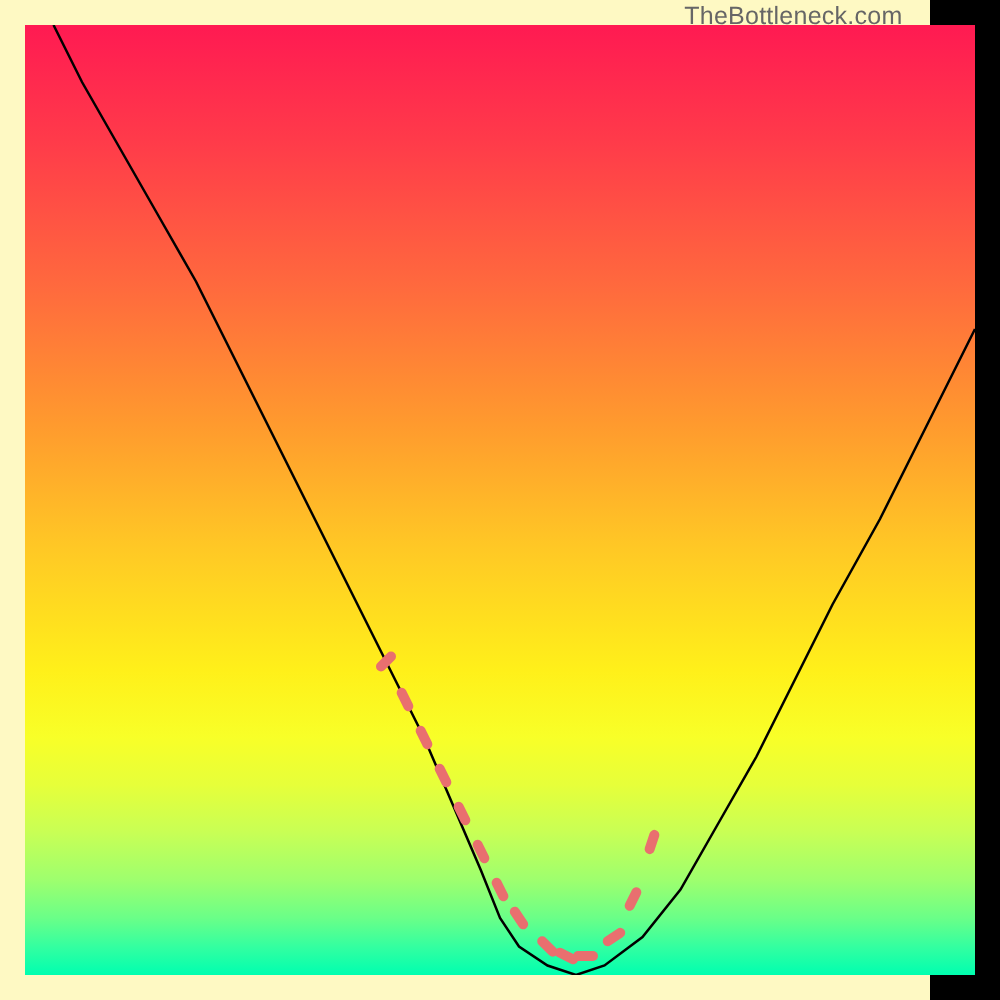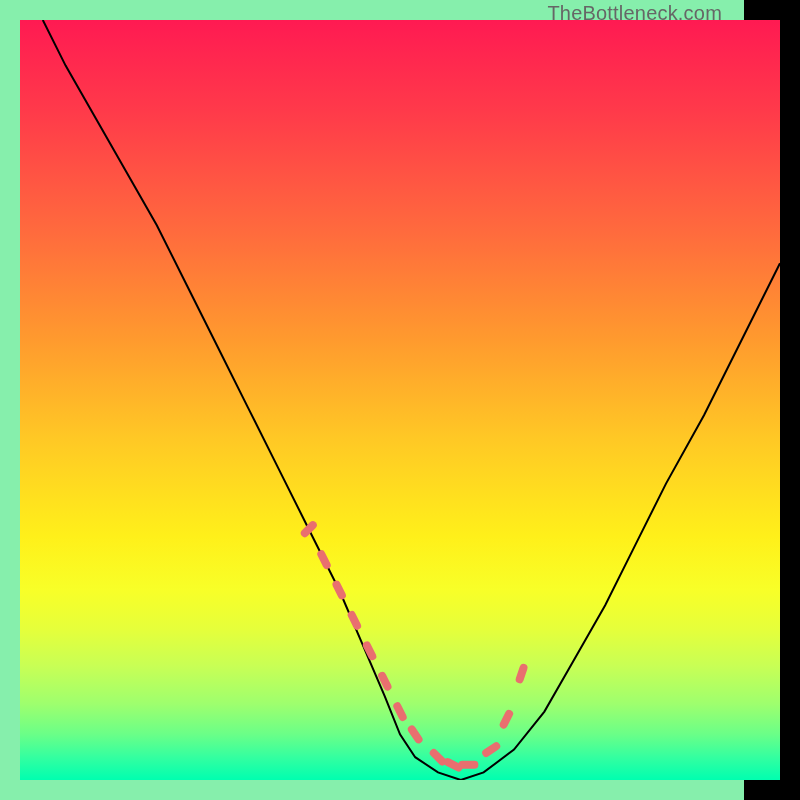--- a/index.html
+++ b/index.html
@@ -7,21 +7,21 @@
     padding: 0;
     background: #000;
     width: 800px;
     height: 800px;
     overflow: hidden;
     font-family: Arial, sans-serif;
   }
   .outer {
     width: 744px;
     height: 800px;
-    background: #86efac;
+    background: #fef9c3;
     position: relative;
   }
   .plot-area {
     position: absolute;
     left: 20px;
     top: 20px;
     width: 760px;
     height: 760px;
     background: linear-gradient(to bottom,
       #ff1a52 0%,

